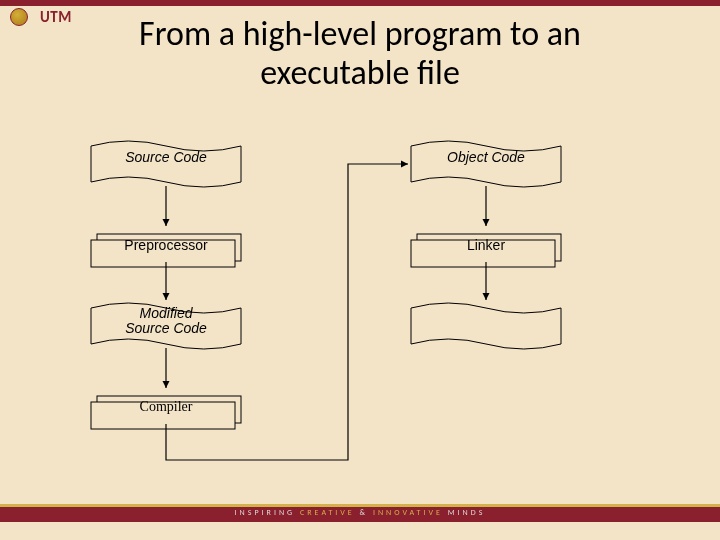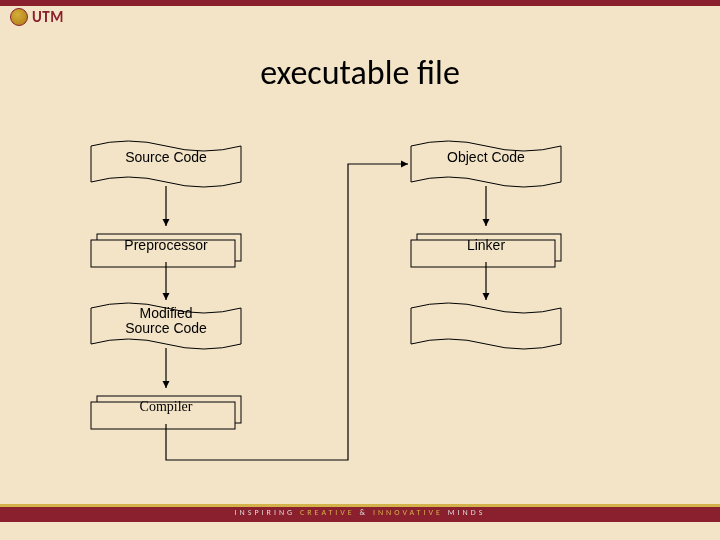--- a/index.html
+++ b/index.html
@@ -16,21 +16,21 @@
     top: 0; left: 0; right: 0;
     height: 6px;
     background: #8a1f2d;
   }
   .logo {
     position: absolute;
     top: 8px;
     left: 10px;
     display: flex;
     align-items: center;
-    gap: 4px;
+    gap: 12px;
   }
   .logo-shield {
     width: 18px; height: 18px;
     background: radial-gradient(circle at 40% 35%, #d4af37 0%, #b8891f 70%);
     border-radius: 50%;
     border: 1px solid #8a1f2d;
   }
   .logo-text {
     color: #8a1f2d;
     font-weight: bold;
@@ -53,20 +53,21 @@
     font-family: Arial, sans-serif;
   }
   .doc-shape { height: 48px; }
   .doc-shape svg { position: absolute; top:0; left:0; width:100%; height:100%; }
   .doc-label {
     position: relative;
     z-index: 2;
     font-size: 14px;
     line-height: 1.1;
     padding-top: 10px;
+    font-style: italic;
   }
   .doc-label.twoline { padding-top: 4px; }
   .proc-shape {
     height: 46px;
   }
   .proc-shape svg { position: absolute; top:0; left:0; width:100%; height:100%; }
   .proc-label {
     position: relative;
     z-index: 2;
     font-size: 14px;
@@ -100,21 +101,21 @@
 <body>
 
 <div class="top-border"></div>
 
 <div class="logo">
   <div class="logo-shield"></div>
   <div class="logo-text">UTM</div>
 </div>
 
 <div class="title">
-  <br>
+  <span>From a high-level program to an</span><br>
   <span>executable file</span>
 </div>
 
 <div class="doc-shape" style="left:90px; top:140px;">
   <svg viewBox="0 0 152 48">
     <path d="M1 6 Q38 -4 76 6 Q114 16 151 6 L151 42 Q114 52 76 42 Q38 32 1 42 Z" fill="#f3e4c8" stroke="#000" stroke-width="1"></path>
   </svg>
   <div class="doc-label">Source Code</div>
 </div>
 

